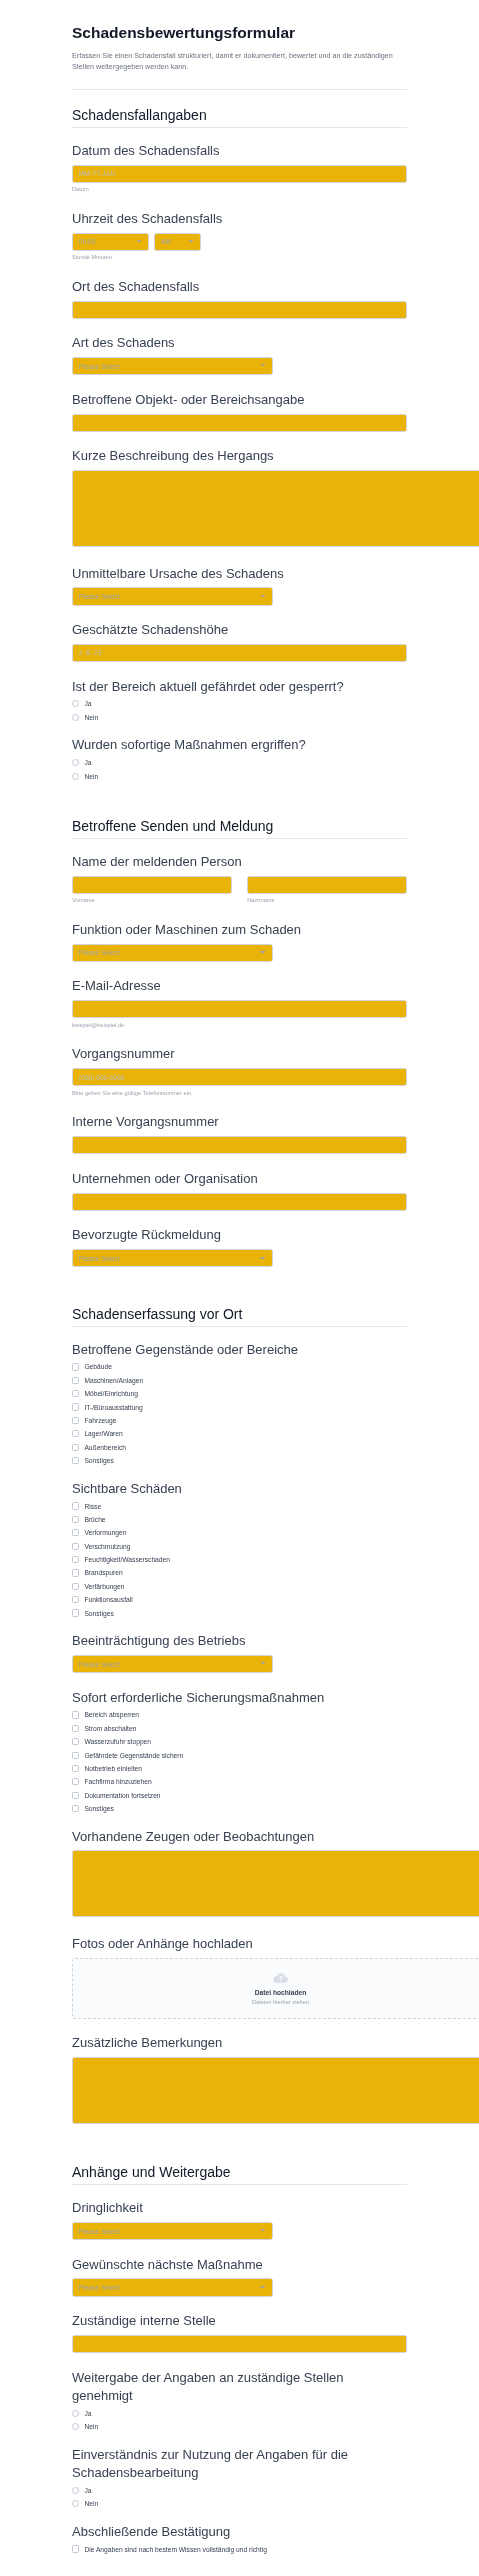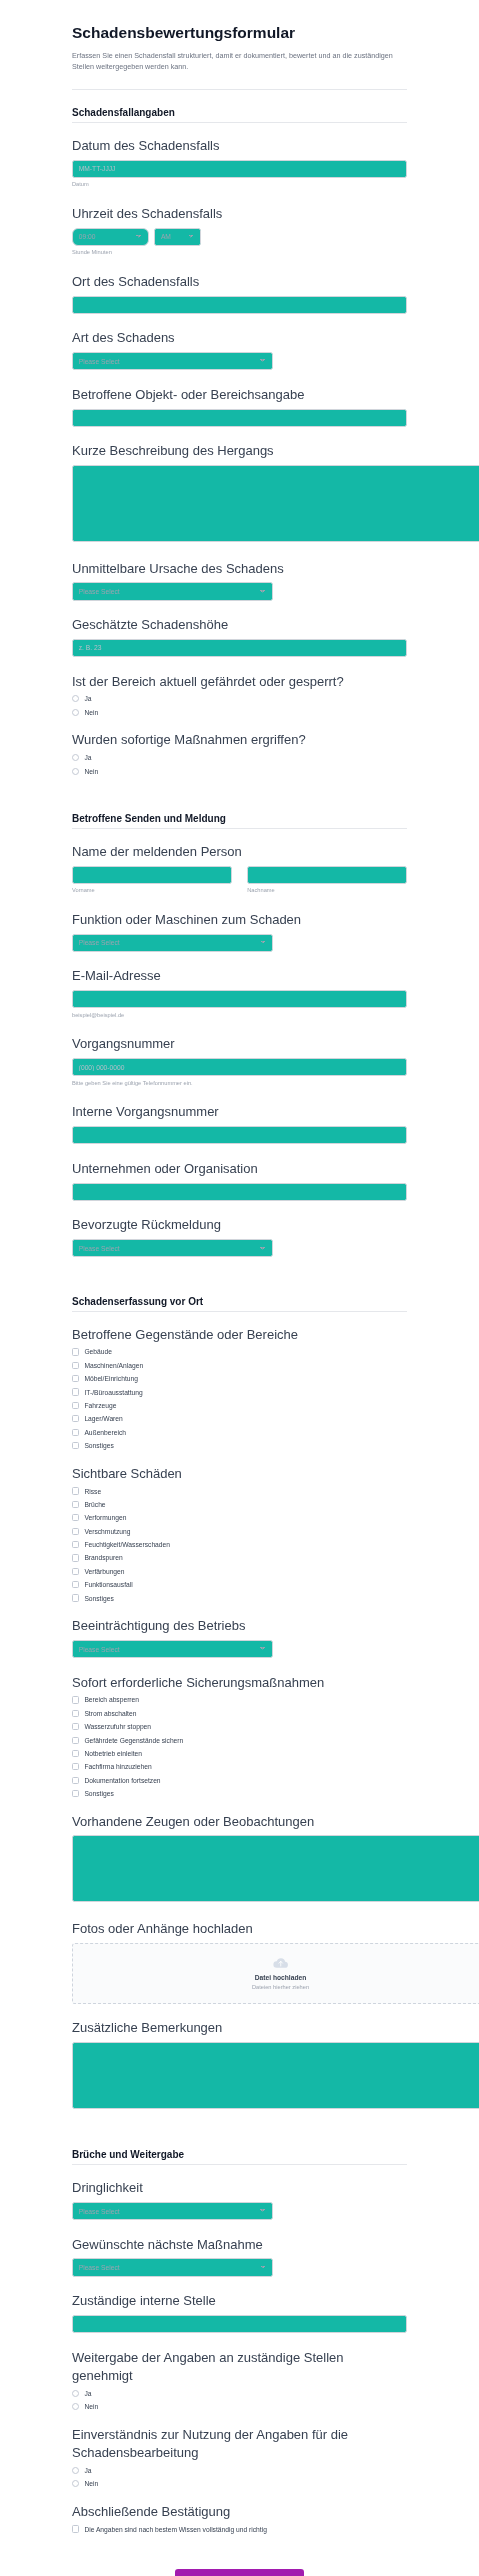--- a/index.html
+++ b/index.html
@@ -37,22 +37,22 @@
   }
   .divider {
     height: 0.5px;
     background: #e5e7eb;
     margin: 0 31px;
   }
   .section {
     padding: 17.5px 31px 5.2px 31px;
   }
   .section-title {
-    font-size: 10px;
-    font-weight: bold;
+    font-size: 14px;
+    font-weight: normal;
     color: #111827;
     margin: 0 0 4.1px 0;
   }
   .section-rule {
     height: 0.5px;
     background: #e5e7eb;
     margin: 0 0 14.4px 0;
   }
   .field {
     margin-bottom: 15.5px;
@@ -67,21 +67,21 @@
   .hint {
     font-size: 5.7px;
     color: #9ca3af;
     margin-top: 3.6px;
     line-height: 1.4;
   }
   input[type="text"], select, textarea {
     font-family: "Liberation Sans", sans-serif;
     font-size: 6.7px;
     color: #374151;
-    background: #14b8a6;
+    background: #eab308;
     border: 0.5px solid #d1d5db;
     border-radius: 2.6px;
     padding: 4.6px 5.7px;
     outline: none;
     width: 100%;
   }
   input::placeholder, textarea::placeholder { color: #b9bfc9; }
   .w-half { width: 201px; }
   .w-date { width: 201px; }
   .w-small { width: 201px; }
@@ -103,21 +103,21 @@
     width: 417px;
     resize: none;
   }
   .ta-tall { height: 77px; }
   .ta-mid { height: 67px; }
   .time-row {
     display: flex;
     gap: 5.2px;
     align-items: center;
   }
-  .time-select { width: 77px; border-radius: 6px; }
+  .time-select { width: 77px; }
   .ampm-select { width: 47px; }
   .name-row {
     display: flex;
     gap: 15.5px;
   }
   .name-col { width: 201px; }
   .radio-group { margin-top: 2.1px; }
   .radio-row, .check-row {
     display: flex;
     align-items: center;
@@ -481,21 +481,21 @@
       </div>
     </div>
 
     <div class="field">
       <label class="field-label">Zusätzliche Bemerkungen</label>
       <textarea class="ta-mid" style=""></textarea>
     </div>
   </div>
 
   <div class="section">
-    <h2 class="section-title">Brüche und Weitergabe</h2>
+    <h2 class="section-title">Anhänge und Weitergabe</h2>
     <div class="section-rule"></div>
 
     <div class="field">
       <label class="field-label">Dringlichkeit</label>
       <select>
         <option>Please Select</option>
       </select>
     </div>
 
     <div class="field">

